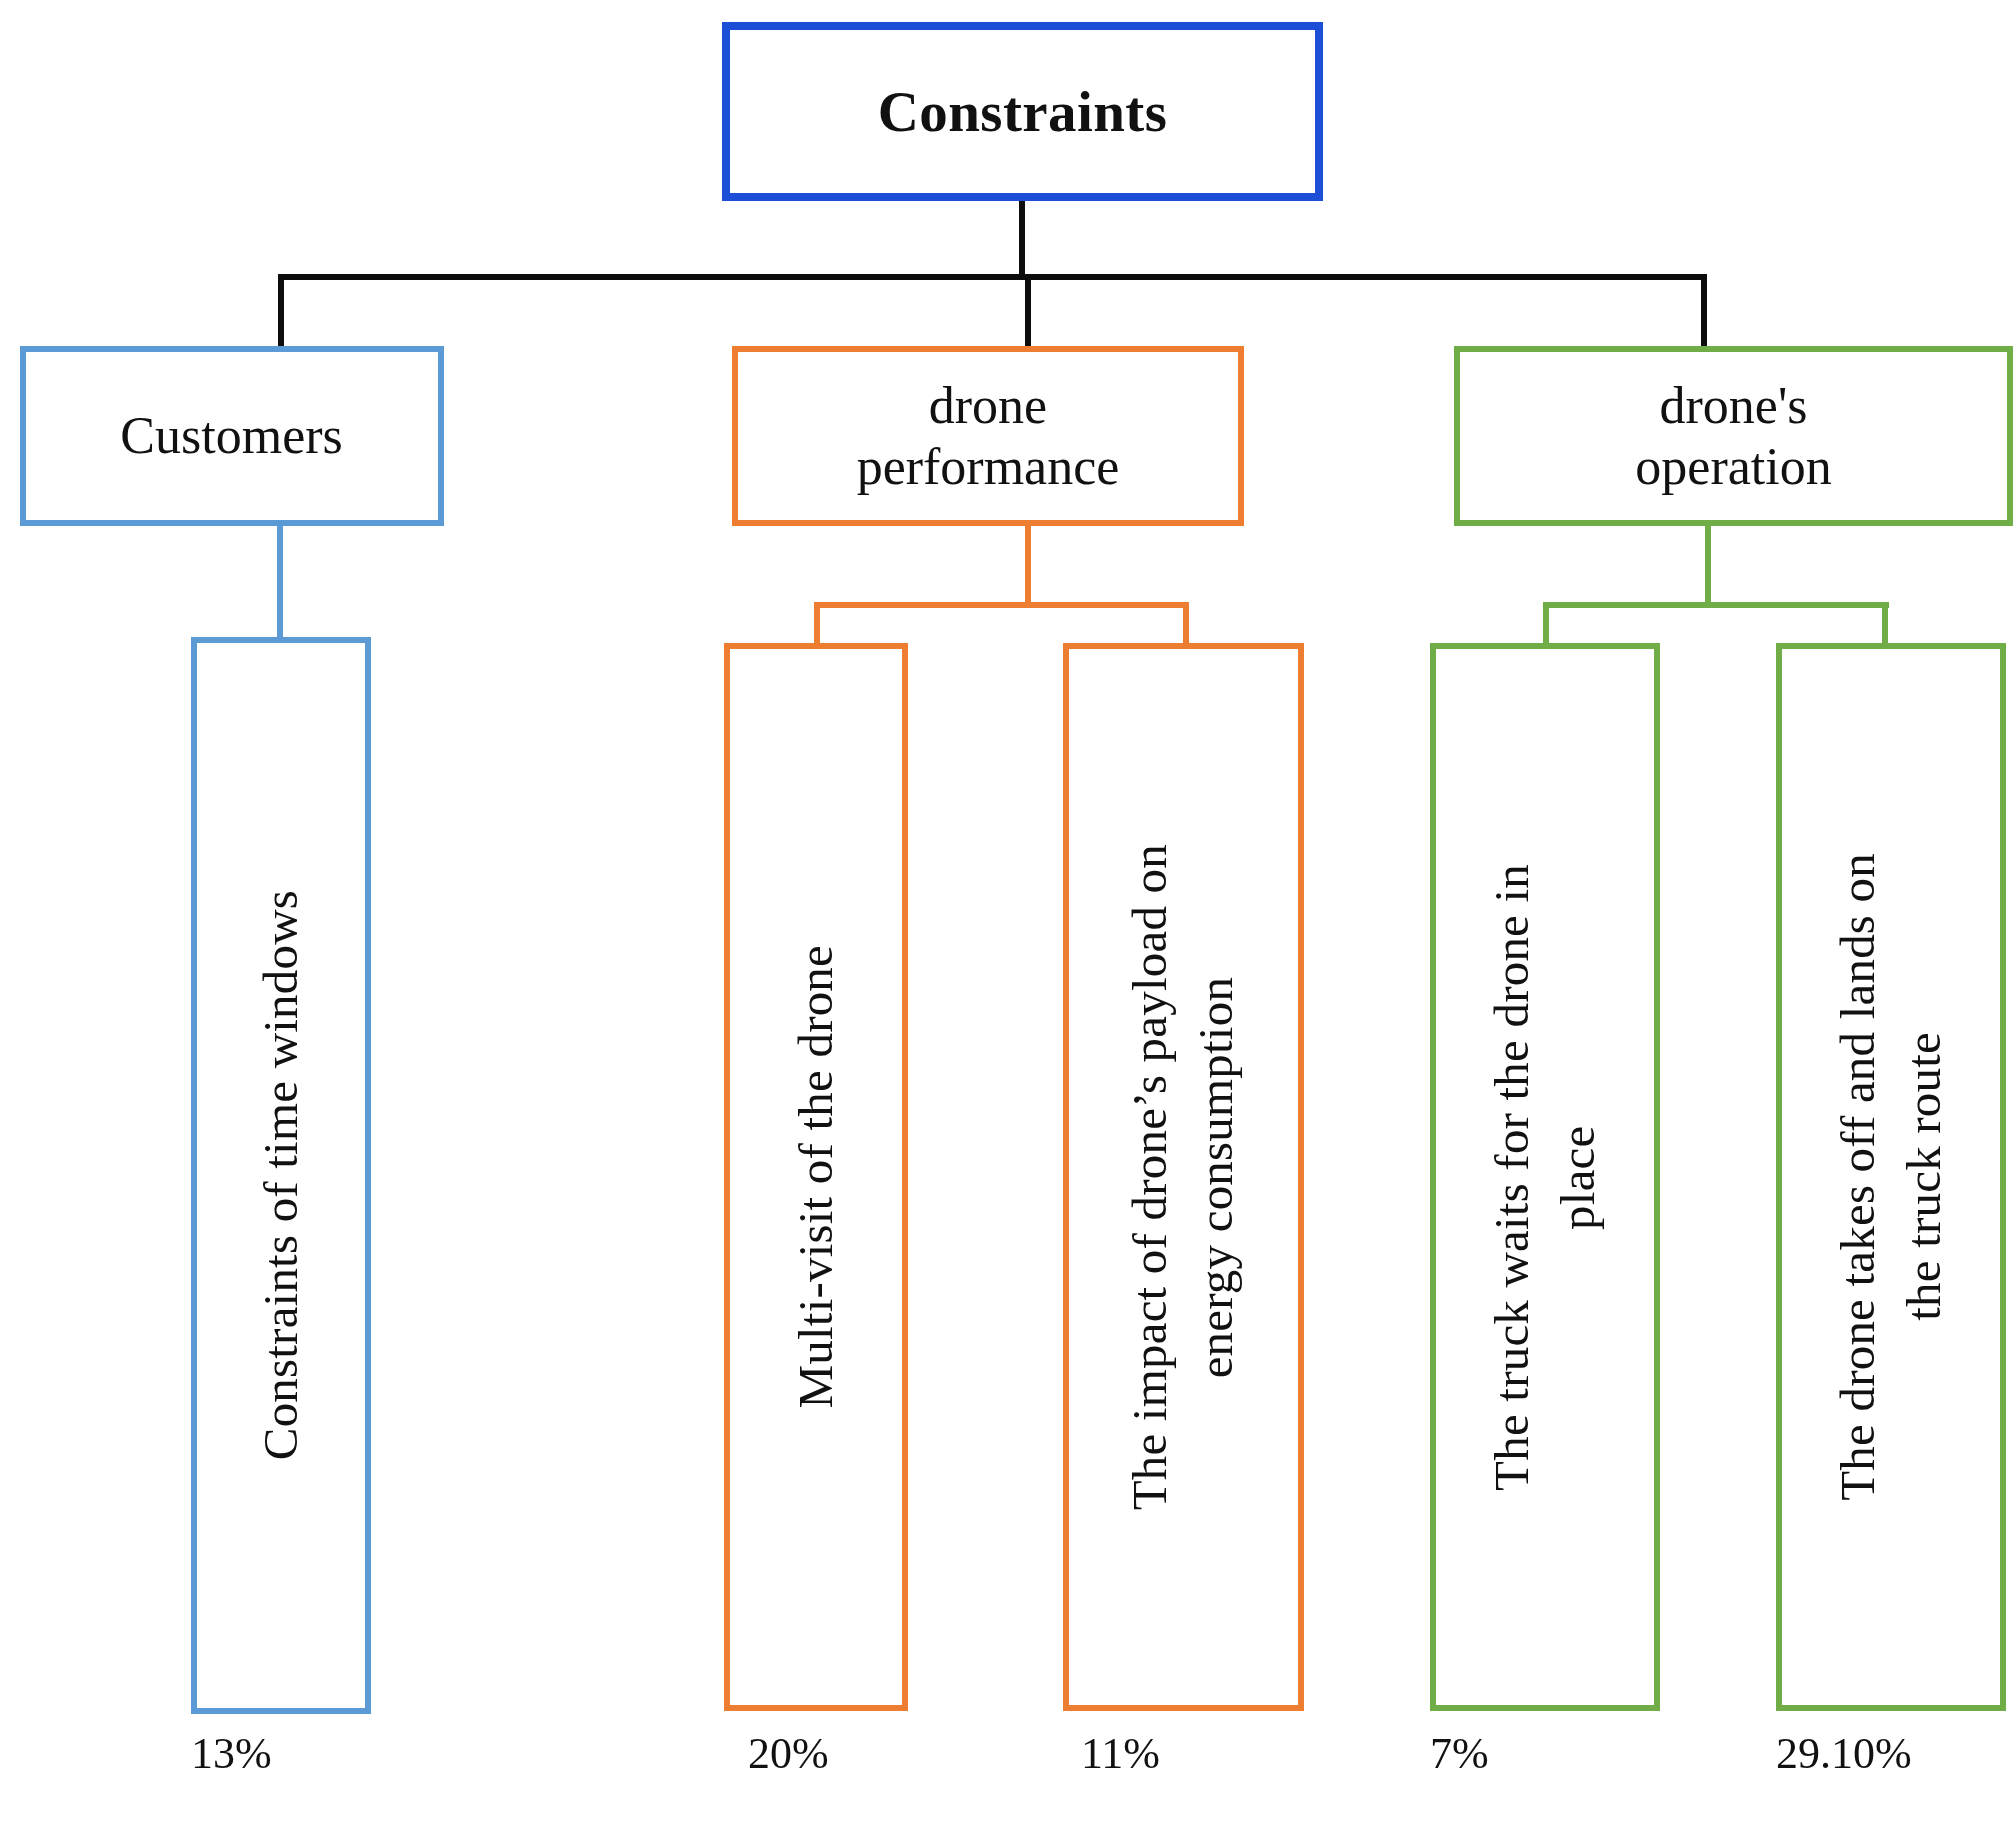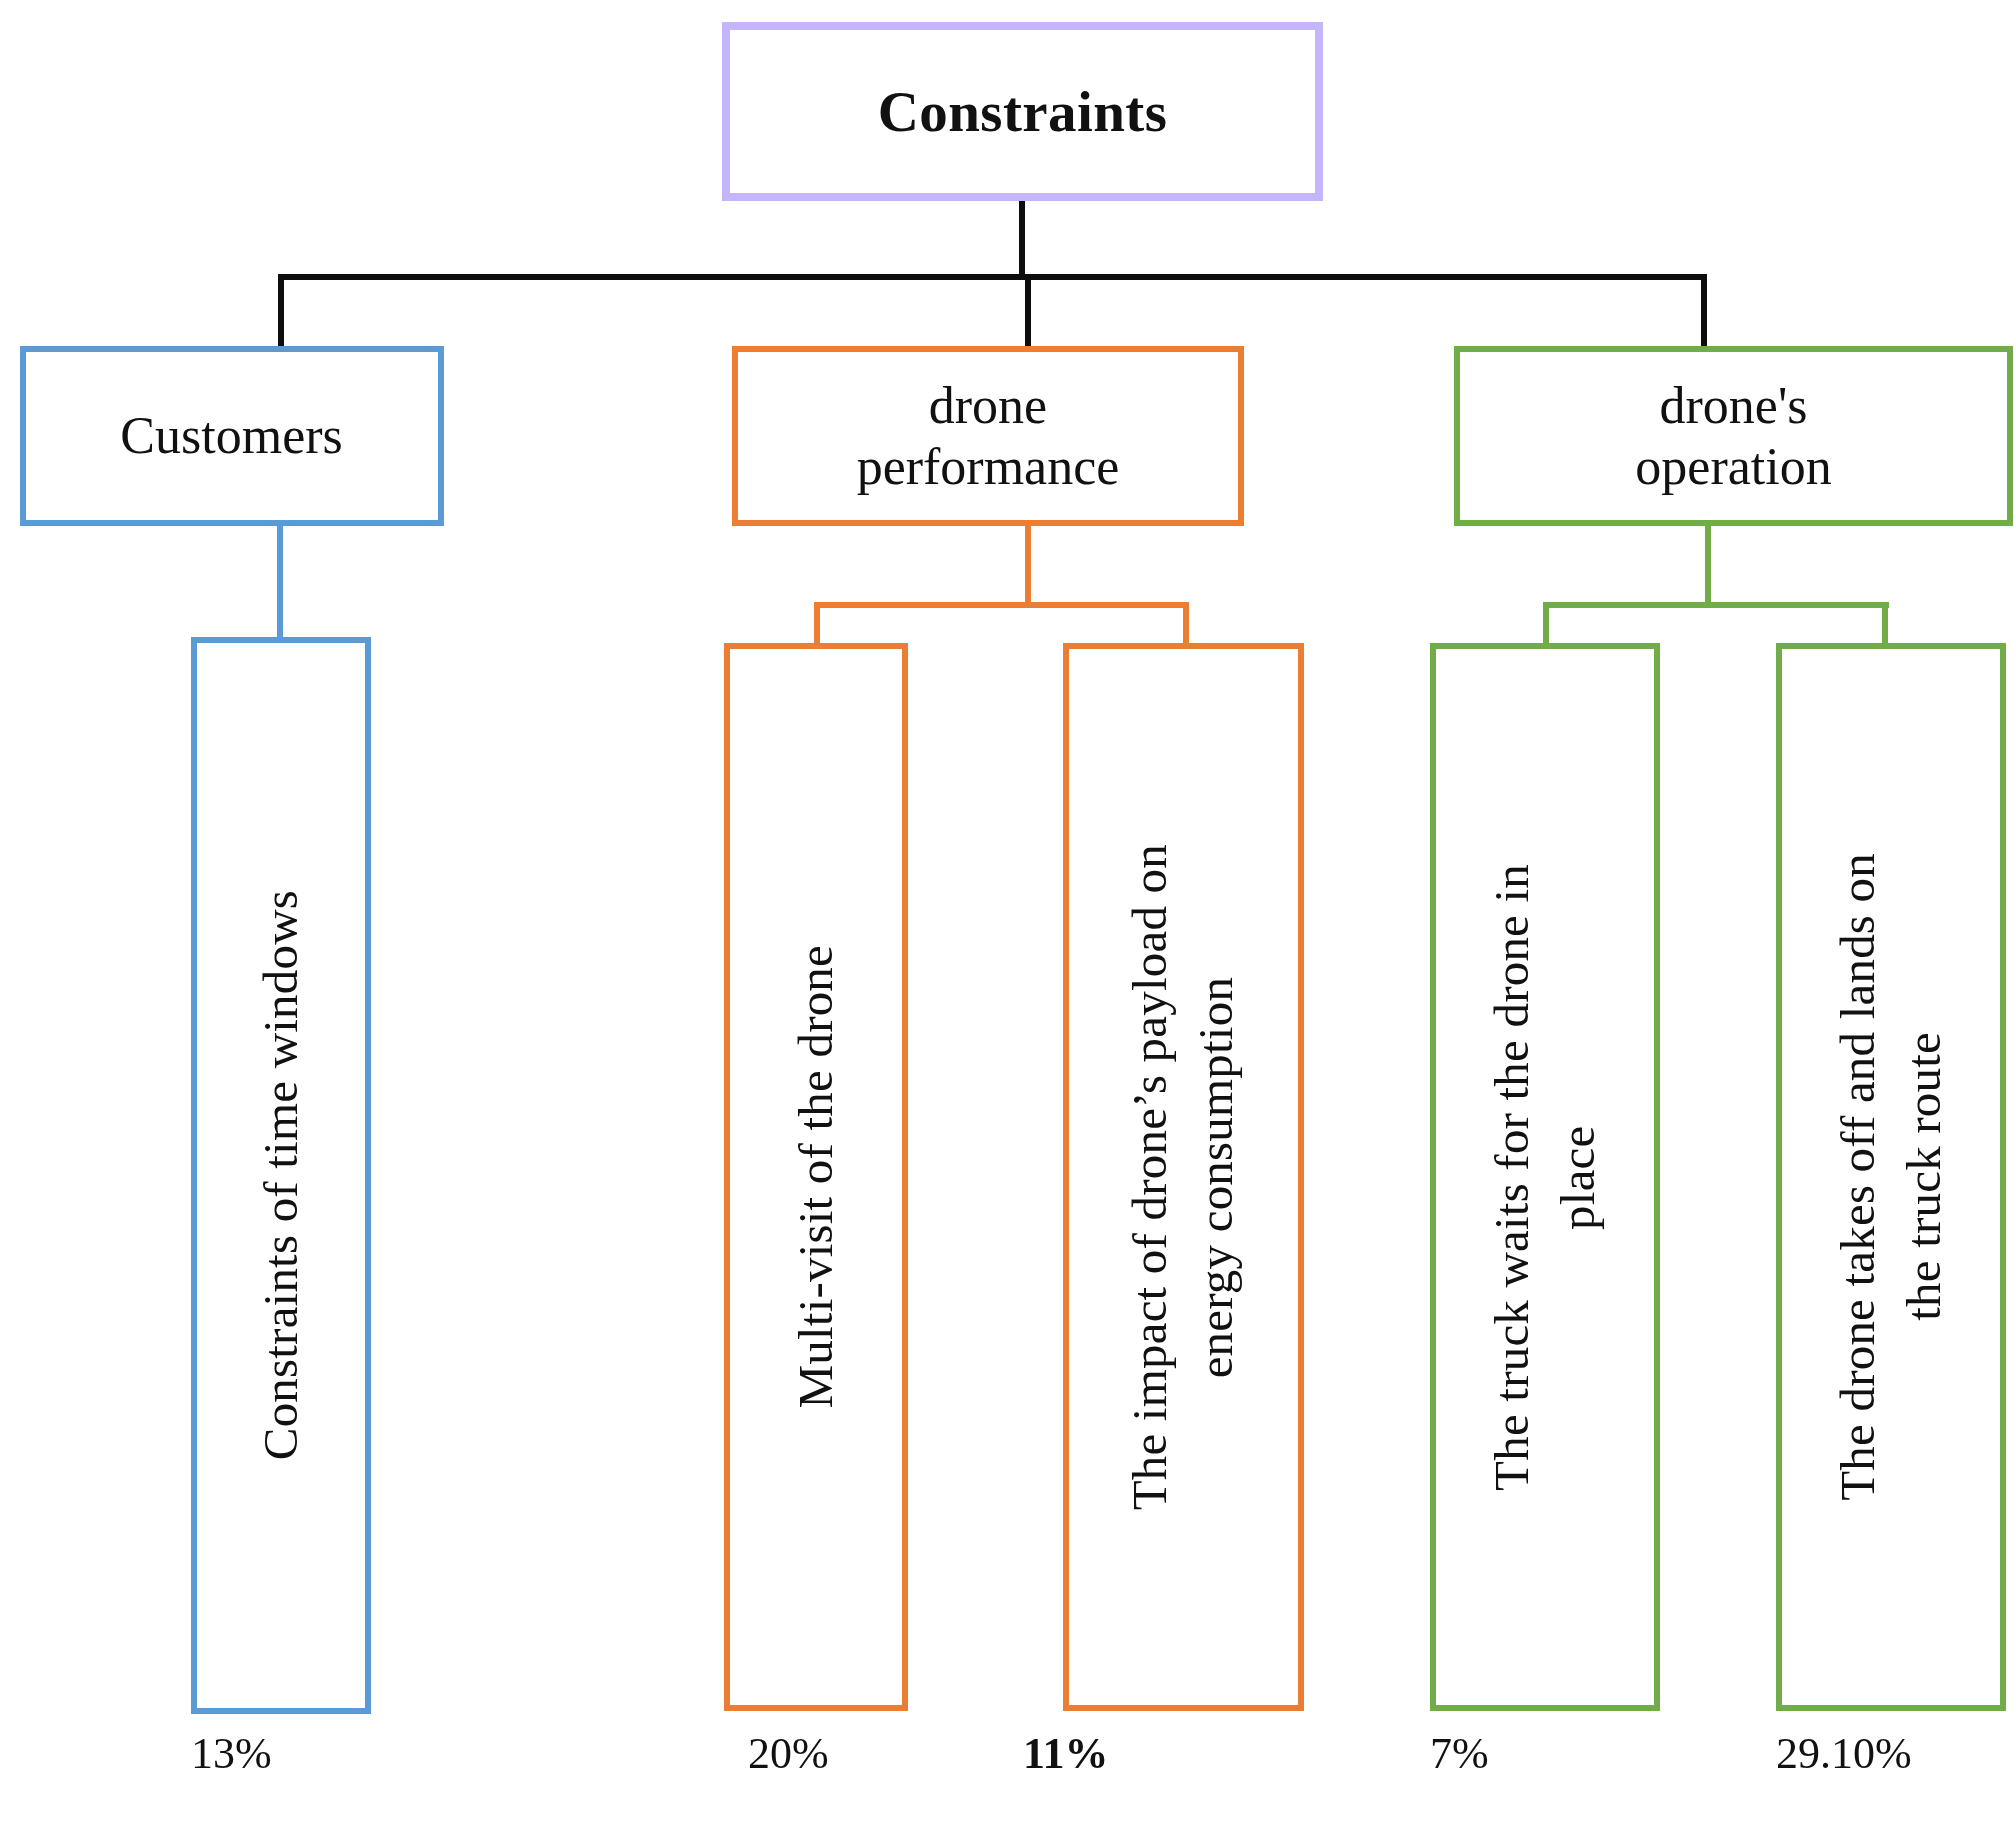--- a/index.html
+++ b/index.html
@@ -34,21 +34,21 @@
     line-height: 1.18;
     white-space: pre-line;
   }
 
   
   .root-node {
     left: 722px;
     top: 22px;
     width: 601px;
     height: 179px;
-    border: 8px solid #c4b5fd;
+    border: 8px solid #1d4ed8;
   }
   .root-node .label {
     font-weight: bold;
     font-size: 57px;
     letter-spacing: 0.4px;
   }
 
   
   .l2 {
     top: 346px;
@@ -129,21 +129,21 @@
   .pct {
     position: absolute;
     top: 1732px;
     text-align: left;
     font-size: 44px;
     line-height: 1;
     white-space: nowrap;
   }
   .pct-1 { left: 191px;  width: 180px; }
   .pct-2 { left: 748px;  width: 184px; }
-  .pct-3 { left: 1023px; width: 241px; font-weight: bold; }
+  .pct-3 { left: 1081px; width: 241px; }
   .pct-4 { left: 1430px; width: 230px; }
   .pct-5 { left: 1776px; width: 230px; }
 </style>
 </head>
 <body>
 
 <div id="canvas">
 
   <div class="node root-node">
     <span class="label">Constraints</span>

